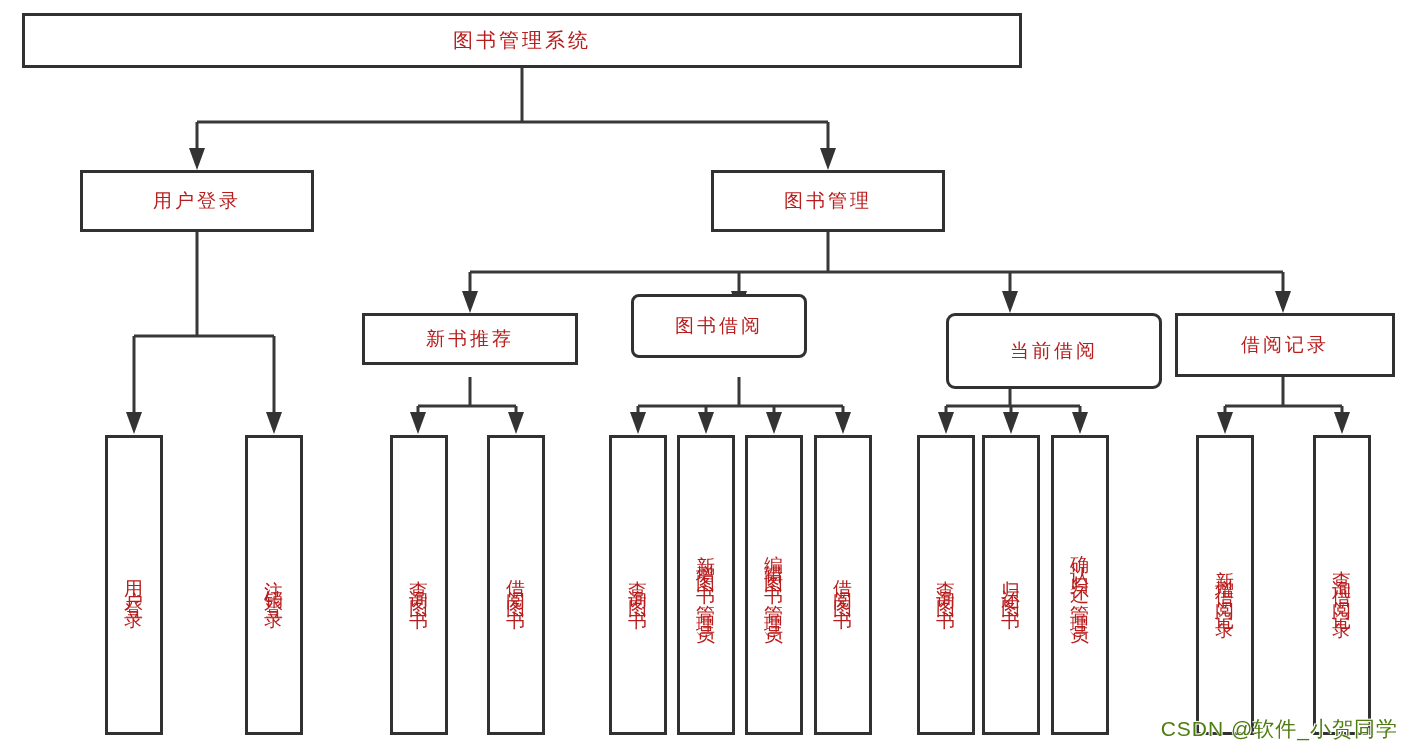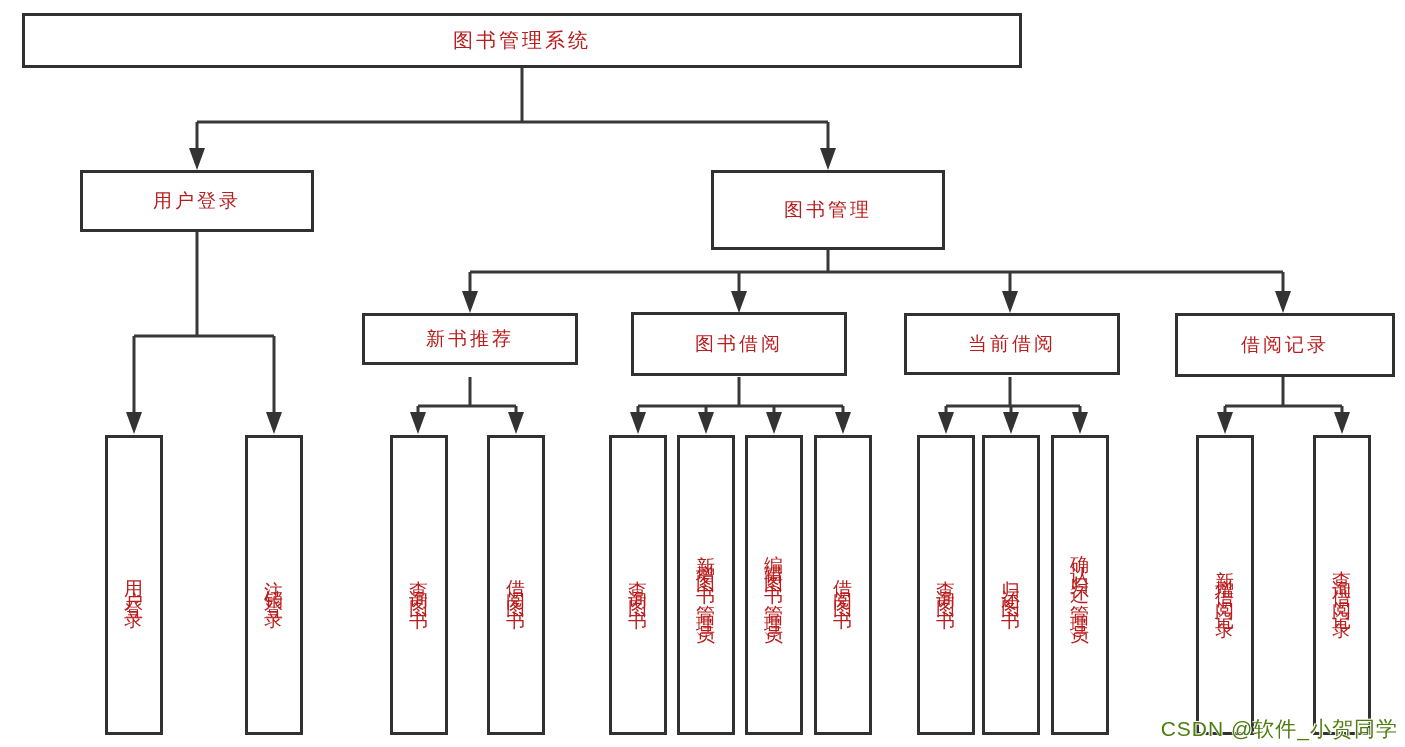--- a/index.html
+++ b/index.html
@@ -102,31 +102,31 @@
     </g>
   </svg>
 
   <div class="box root" style="left:22px; top:13px; width:1000px; height:55px;">
     <span class="label">图书管理系统</span>
   </div>
 
   <div class="box" style="left:80px; top:170px; width:234px; height:62px;">
     <span class="label">用户登录</span>
   </div>
-  <div class="box" style="left:711px; top:170px; width:234px; height:80px;">
+  <div class="box" style="left:711px; top:170px; width:234px; height:62px;">
     <span class="label">图书管理</span>
   </div>
 
   <div class="box" style="left:362px; top:313px; width:216px; height:52px;">
     <span class="label">新书推荐</span>
   </div>
-  <div class="box" style="left:631px; top:312px; width:216px; height:64px;">
+  <div class="box" style="left:631px; top:294px; width:176px; height:64px;border-radius:8px;">
     <span class="label">图书借阅</span>
   </div>
-  <div class="box" style="left:904px; top:313px; width:216px; height:62px;">
+  <div class="box" style="left:946px; top:313px; width:216px; height:76px;border-radius:9px;">
     <span class="label">当前借阅</span>
   </div>
   <div class="box" style="left:1175px; top:313px; width:220px; height:64px;">
     <span class="label">借阅记录</span>
   </div>
 
   <div class="box vert" style="left:105px; top:435px; width:58px; height:300px;">
     <span class="label">用户登录</span>
   </div>
   <div class="box vert" style="left:245px; top:435px; width:58px; height:300px;">

